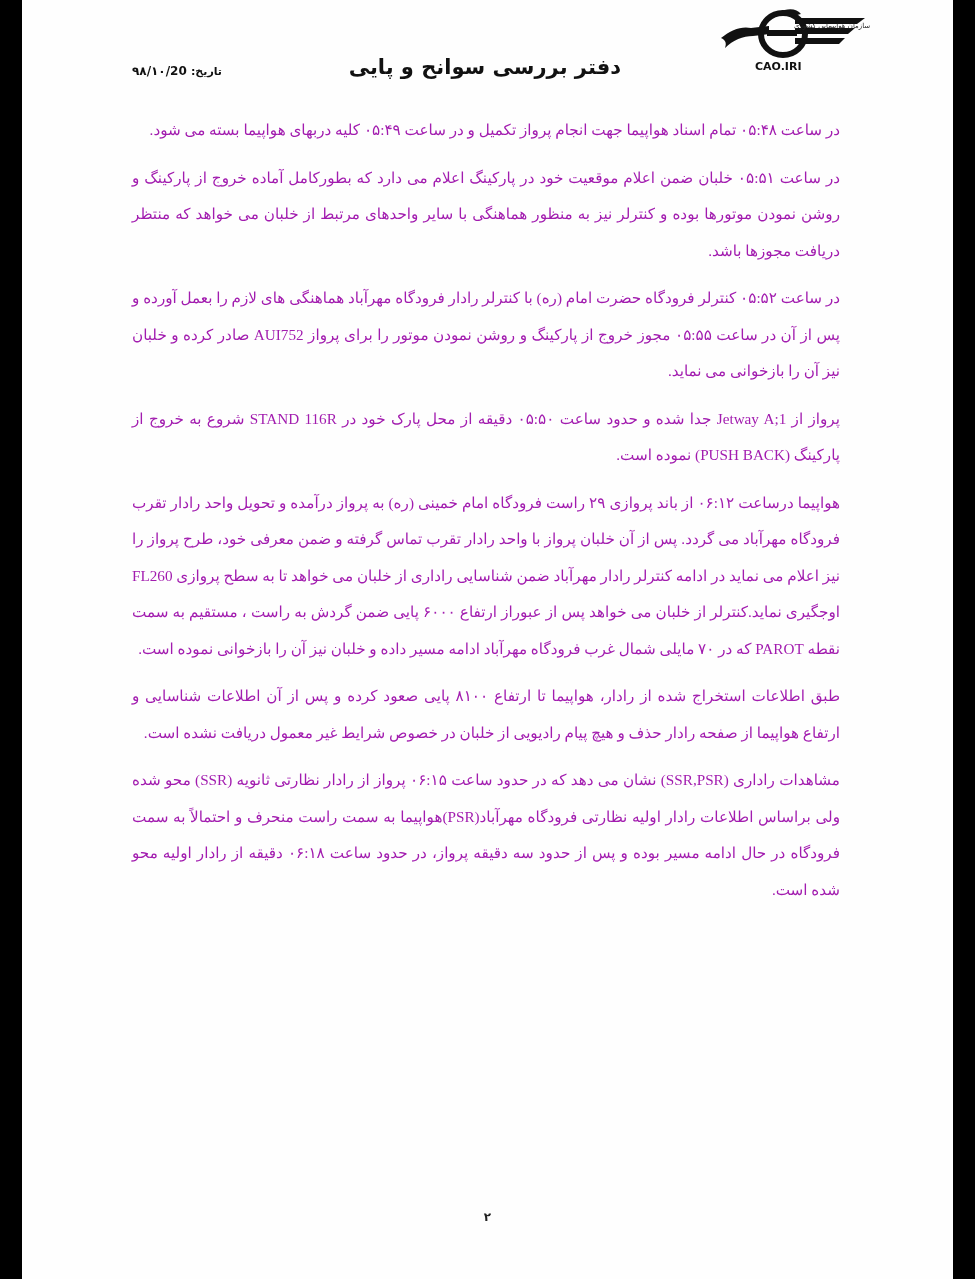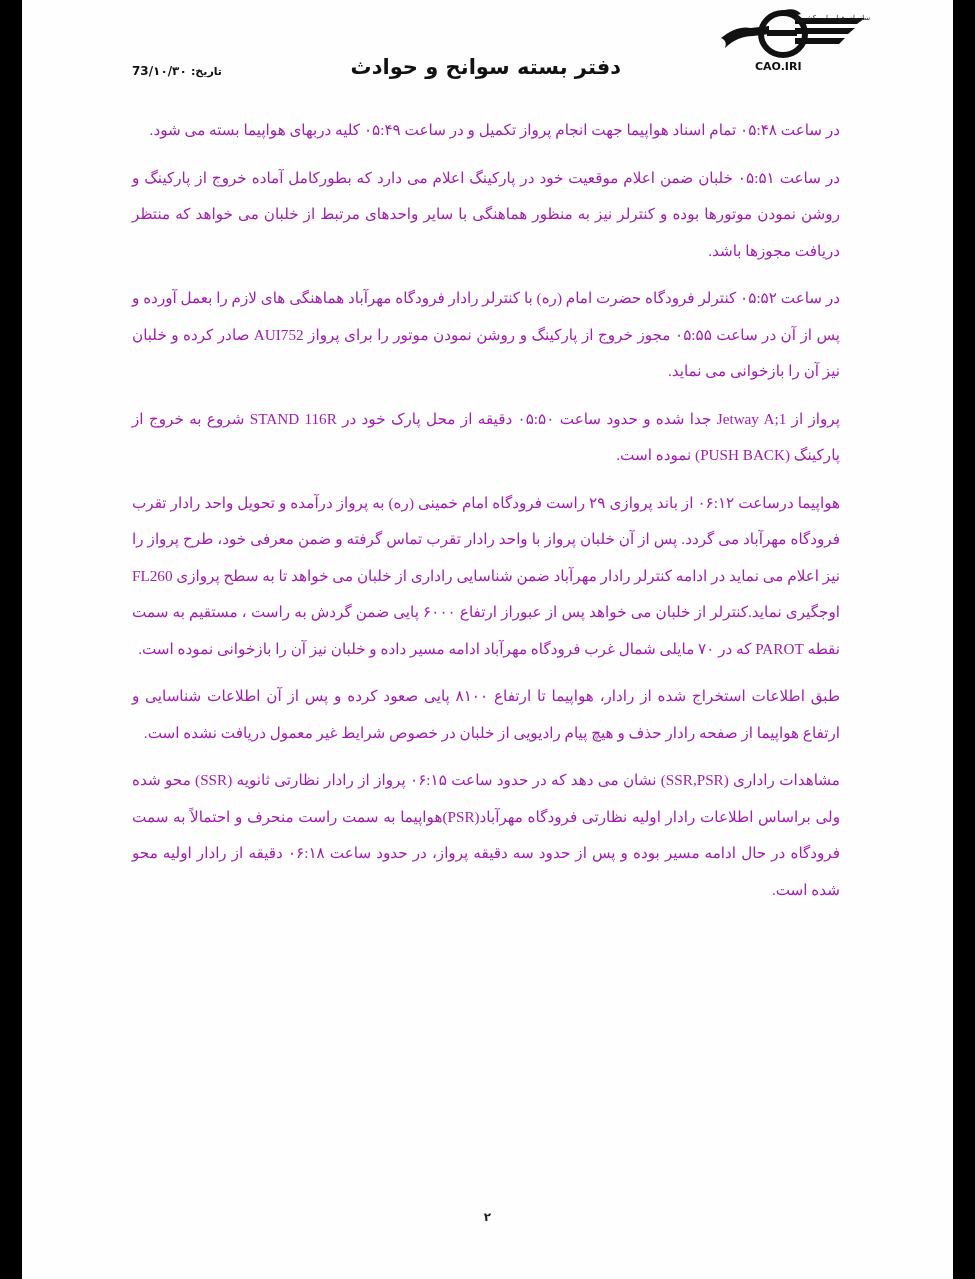--- a/index.html
+++ b/index.html
@@ -33,21 +33,21 @@
       position: absolute;
       left: 695px;
       top: 4px;
       width: 150px;
       height: 70px;
     }
     .logo svg { width: 150px; height: 70px; display: block; }
     .logo-caption {
       position: absolute;
       left: 772px;
-      top: 14px;
+      top: 22px;
       font-size: 7px;
       color: #222;
       direction: rtl;
       white-space: nowrap;
     }
     .title {
       position: absolute;
       right: 332px;
       top: 55px;
       direction: rtl;
@@ -112,25 +112,25 @@
 
         <ellipse cx="66" cy="30" rx="22" ry="21" fill="none" stroke="#111" stroke-width="6"></ellipse>
         <path d="M50 26 L80 26 L80 32 L50 32 Z" fill="#111"></path>
 
         <path d="M62 8 C70 4 80 4 84 10 L76 12 C72 10 66 10 62 12 Z" fill="#111"></path>
         <text x="38" y="66" font-family="DejaVu Sans, sans-serif" font-size="11" font-weight="bold" fill="#111">CAO.IRI</text>
       </svg>
     </div>
     <div class="logo-caption">سازمان هواپیمایی کشوری</div>
 
-    <div class="title">دفتر بسته سوانح و حوادث</div>
+    <div class="title">دفتر بررسی سوانح و پایی</div>
 
     <div class="date">
       <span class="date-label">تاریخ:</span>
-      <span class="date-value">73/۱۰/۳۰</span>
+      <span class="date-value">۹۸/۱۰/20</span>
     </div>
   </div>
 
   <div class="body-text">
     <p class="para">در ساعت ۰۵:۴۸ تمام اسناد هواپیما جهت انجام پرواز تکمیل و در ساعت ۰۵:۴۹ کلیه دربهای هواپیما بسته می شود.</p>
     <p class="para">در ساعت ۰۵:۵۱ خلبان ضمن اعلام موقعیت خود در پارکینگ اعلام می دارد که بطورکامل آماده خروج از پارکینگ و روشن نمودن موتورها بوده و کنترلر نیز به منظور هماهنگی با سایر واحدهای مرتبط از خلبان می خواهد که منتظر دریافت مجوزها باشد.</p>
     <p class="para">در ساعت ۰۵:۵۲ کنترلر فرودگاه حضرت امام (ره) با کنترلر رادار فرودگاه مهرآباد هماهنگی های لازم را بعمل آورده و پس از آن در ساعت ۰۵:۵۵ مجوز خروج از پارکینگ و روشن نمودن موتور را برای پرواز AUI752 صادر کرده و خلبان نیز آن را بازخوانی می نماید.</p>
     <p class="para">پرواز از Jetway A;1 جدا شده و حدود ساعت ۰۵:۵۰ دقیقه از محل پارک خود در STAND 116R شروع به خروج از پارکینگ (PUSH BACK) نموده است.</p>
     <p class="para">هواپیما درساعت ۰۶:۱۲ از باند پروازی ۲۹ راست فرودگاه امام خمینی (ره) به پرواز درآمده و تحویل واحد رادار تقرب فرودگاه مهرآباد می گردد. پس از آن خلبان پرواز با واحد رادار تقرب تماس گرفته و ضمن معرفی خود، طرح پرواز را نیز اعلام می نماید در ادامه کنترلر رادار مهرآباد ضمن شناسایی راداری از خلبان می خواهد تا به سطح پروازی FL260 اوجگیری نماید.کنترلر از خلبان می خواهد پس از عبوراز ارتفاع ۶۰۰۰ پایی ضمن گردش به راست ، مستقیم به سمت نقطه PAROT که در ۷۰ مایلی شمال غرب فرودگاه مهرآباد ادامه مسیر داده و خلبان نیز آن را بازخوانی نموده است.</p>
     <p class="para">طبق اطلاعات استخراج شده از رادار، هواپیما تا ارتفاع ۸۱۰۰ پایی صعود کرده و پس از آن اطلاعات شناسایی و ارتفاع هواپیما از صفحه رادار حذف و هیچ پیام رادیویی از خلبان در خصوص شرایط غیر معمول دریافت نشده است.</p>

